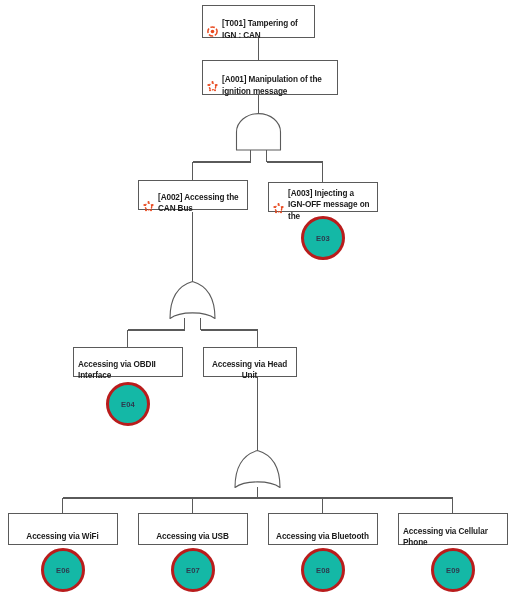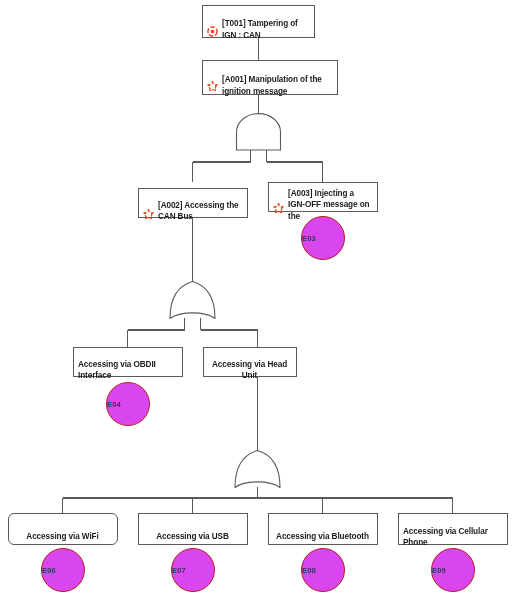--- a/index.html
+++ b/index.html
@@ -61,26 +61,26 @@
     margin-right: 2px;
     align-self: flex-start;
     margin-top: 1px;
   }
   .nodeicon svg {
     display: block;
   }
   .evcircle {
     position: absolute;
     box-sizing: border-box;
-    border: 1px solid #b91c1c;
+    border: 3px solid #b91c1c;
     border-radius: 50%;
-    background: #d946ef;
+    background: #14b8a6;
     display: flex;
     align-items: center;
-    justify-content: flex-start;
+    justify-content: center;
     z-index: 2;
   }
   .evcircle span {
     font-size: 7.6px;
     color: #2e3a4e;
     font-weight: bold;
     letter-spacing: 0.1px;
   }
   .gate {
     position: absolute;
@@ -168,21 +168,21 @@
         <circle cx="5.5" cy="1.1" r="1.0" fill="#e8491f"></circle>
         <circle cx="9.6" cy="4.0" r="1.0" fill="#e8491f"></circle>
         <circle cx="8.0" cy="9.2" r="1.0" fill="#e8491f"></circle>
         <circle cx="3.0" cy="9.2" r="1.0" fill="#e8491f"></circle>
         <circle cx="1.4" cy="4.0" r="1.0" fill="#e8491f"></circle>
       </svg>
     </span>
     <span class="nodetext">[A001] Manipulation of the ignition message</span>
   </div>
 
-  <div class="node icony" style="left:138px; top:188px; width:110px; height:30px;">
+  <div class="node icony" style="left:138px; top:180px; width:110px; height:30px;">
     <span class="nodeicon">
       <svg width="11" height="11" viewBox="0 0 11 11">
         <circle cx="5.5" cy="5.5" r="3.3" fill="none" stroke="#e8491f" stroke-width="1.3" stroke-dasharray="2.1 1.5"></circle>
         <circle cx="5.5" cy="1.1" r="1.0" fill="#e8491f"></circle>
         <circle cx="9.6" cy="4.0" r="1.0" fill="#e8491f"></circle>
         <circle cx="8.0" cy="9.2" r="1.0" fill="#e8491f"></circle>
         <circle cx="3.0" cy="9.2" r="1.0" fill="#e8491f"></circle>
         <circle cx="1.4" cy="4.0" r="1.0" fill="#e8491f"></circle>
       </svg>
     </span>
@@ -212,21 +212,21 @@
   </div>
 
   <div class="evcircle" style="left:106px; top:382px; width:44px; height:44px;">
     <span>E04</span>
   </div>
 
   <div class="node centered" style="left:203px; top:347px; width:94px; height:30px;">
     <span class="nodetext">Accessing via Head Unit</span>
   </div>
 
-  <div class="node centered" style="left:8px; top:513px; width:110px; height:32px;border-radius:6px;">
+  <div class="node centered" style="left:8px; top:513px; width:110px; height:32px;">
     <span class="nodetext">Accessing via WiFi</span>
   </div>
   <div class="evcircle" style="left:41px; top:548px; width:44px; height:44px;">
     <span>E06</span>
   </div>
 
   <div class="node centered" style="left:138px; top:513px; width:110px; height:32px;">
     <span class="nodetext">Accessing via USB</span>
   </div>
   <div class="evcircle" style="left:171px; top:548px; width:44px; height:44px;">

